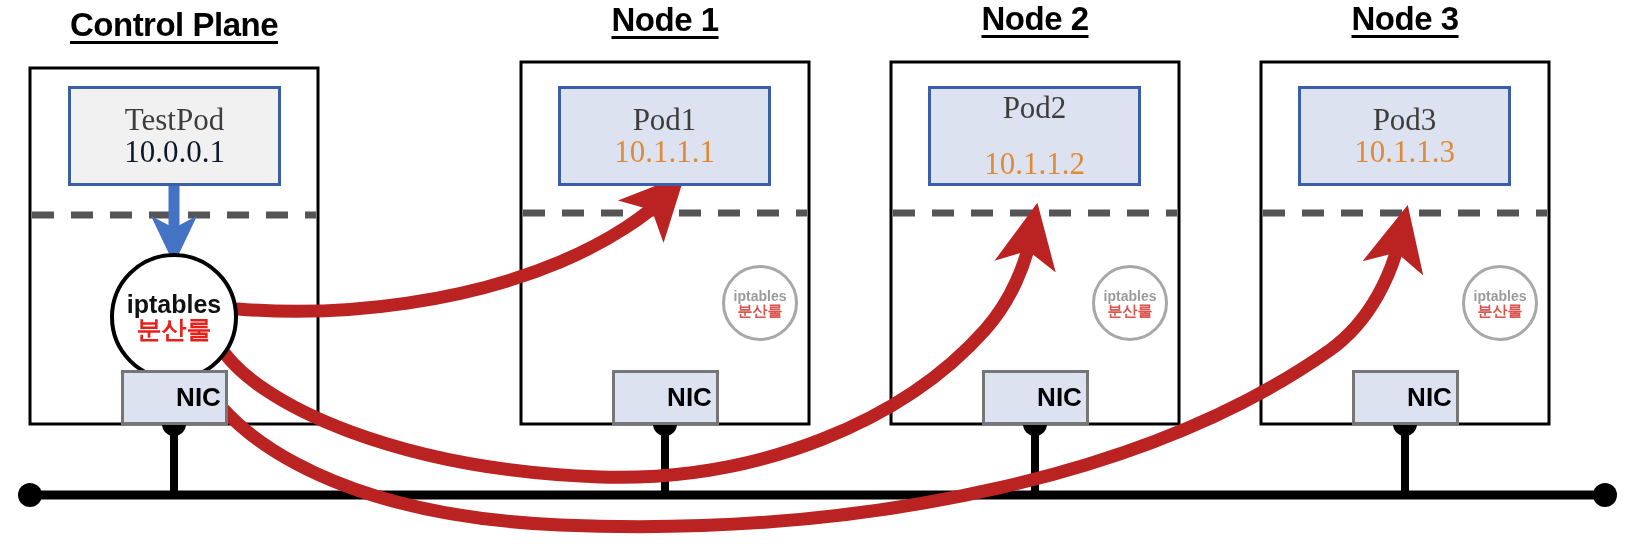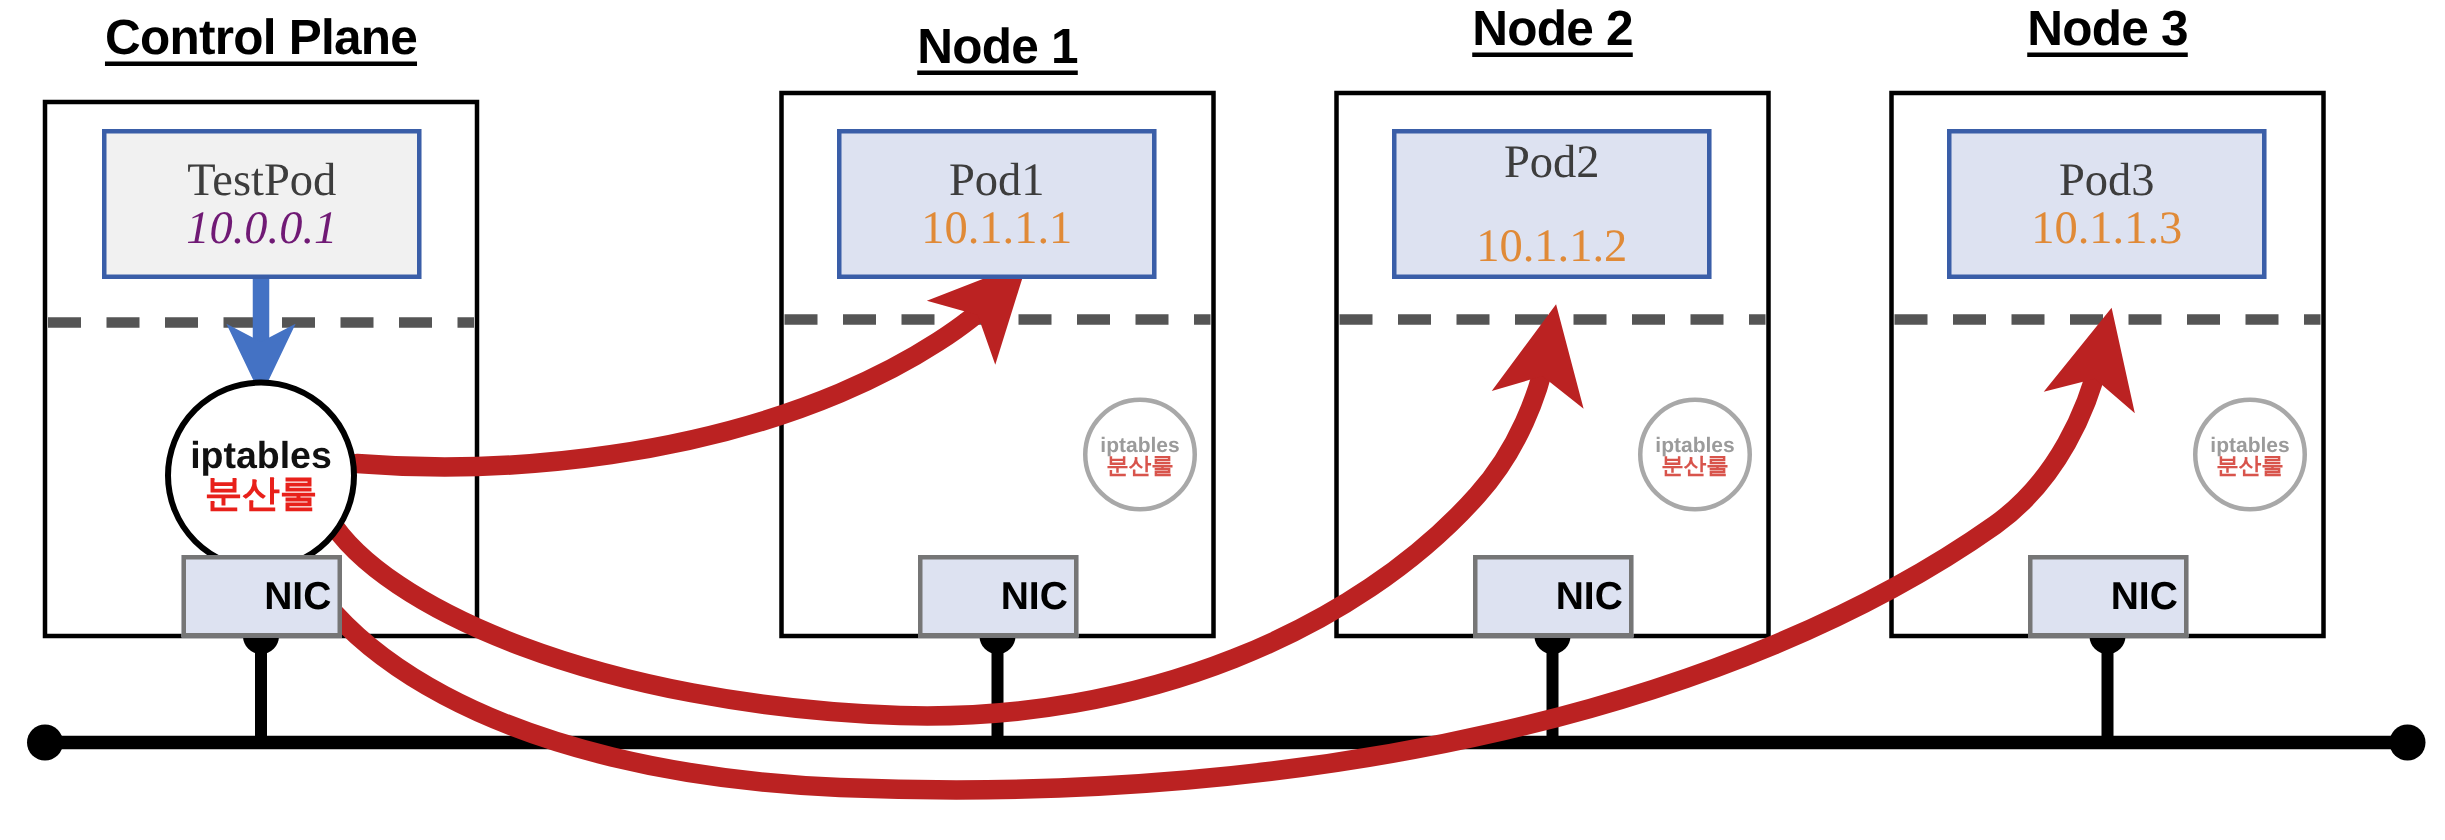--- a/index.html
+++ b/index.html
@@ -86,33 +86,33 @@
 
     <g>
       <path d="M174,186 L174,240" fill="none" stroke="#4472c4" stroke-width="11" marker-end="url(#bluehead)"></path>
     </g>
   </svg>
 
   <div class="node-title" style="left:30px;top:6px;width:288px;">Control Plane</div>
 
   <div class="pod" style="left:68px;top:86px;width:213px;height:100px;background:#f1f1f1;">
     <span class="pname">TestPod</span>
-    <span class="pip" style="color:#701a75;font-style:italic;">10.0.0.1</span>
+    <span class="pip" style="color:#0f172a;">10.0.0.1</span>
   </div>
 
   <div class="ipt active" style="left:110px;top:253px;width:128px;height:128px;">
     <span class="l1">iptables</span>
     <span class="l2">분산룰</span>
   </div>
 
   <div class="nic" style="left:121px;top:370px;width:107px;height:55px;">
     <span>NIC</span>
   </div>
 
-  <div class="node-title" style="left:521px;top:12px;width:288px;">Node 1</div>
+  <div class="node-title" style="left:521px;top:1px;width:288px;">Node 1</div>
 
   <div class="pod" style="left:558px;top:86px;width:213px;height:100px;background:#dde2f1;">
     <span class="pname">Pod1</span>
     <span class="pip" style="color:#e08a37;">10.1.1.1</span>
   </div>
 
   <div class="ipt faded" style="left:722px;top:265px;width:76px;height:76px;">
     <span class="l1">iptables</span>
     <span class="l2">분산룰</span>
   </div>

